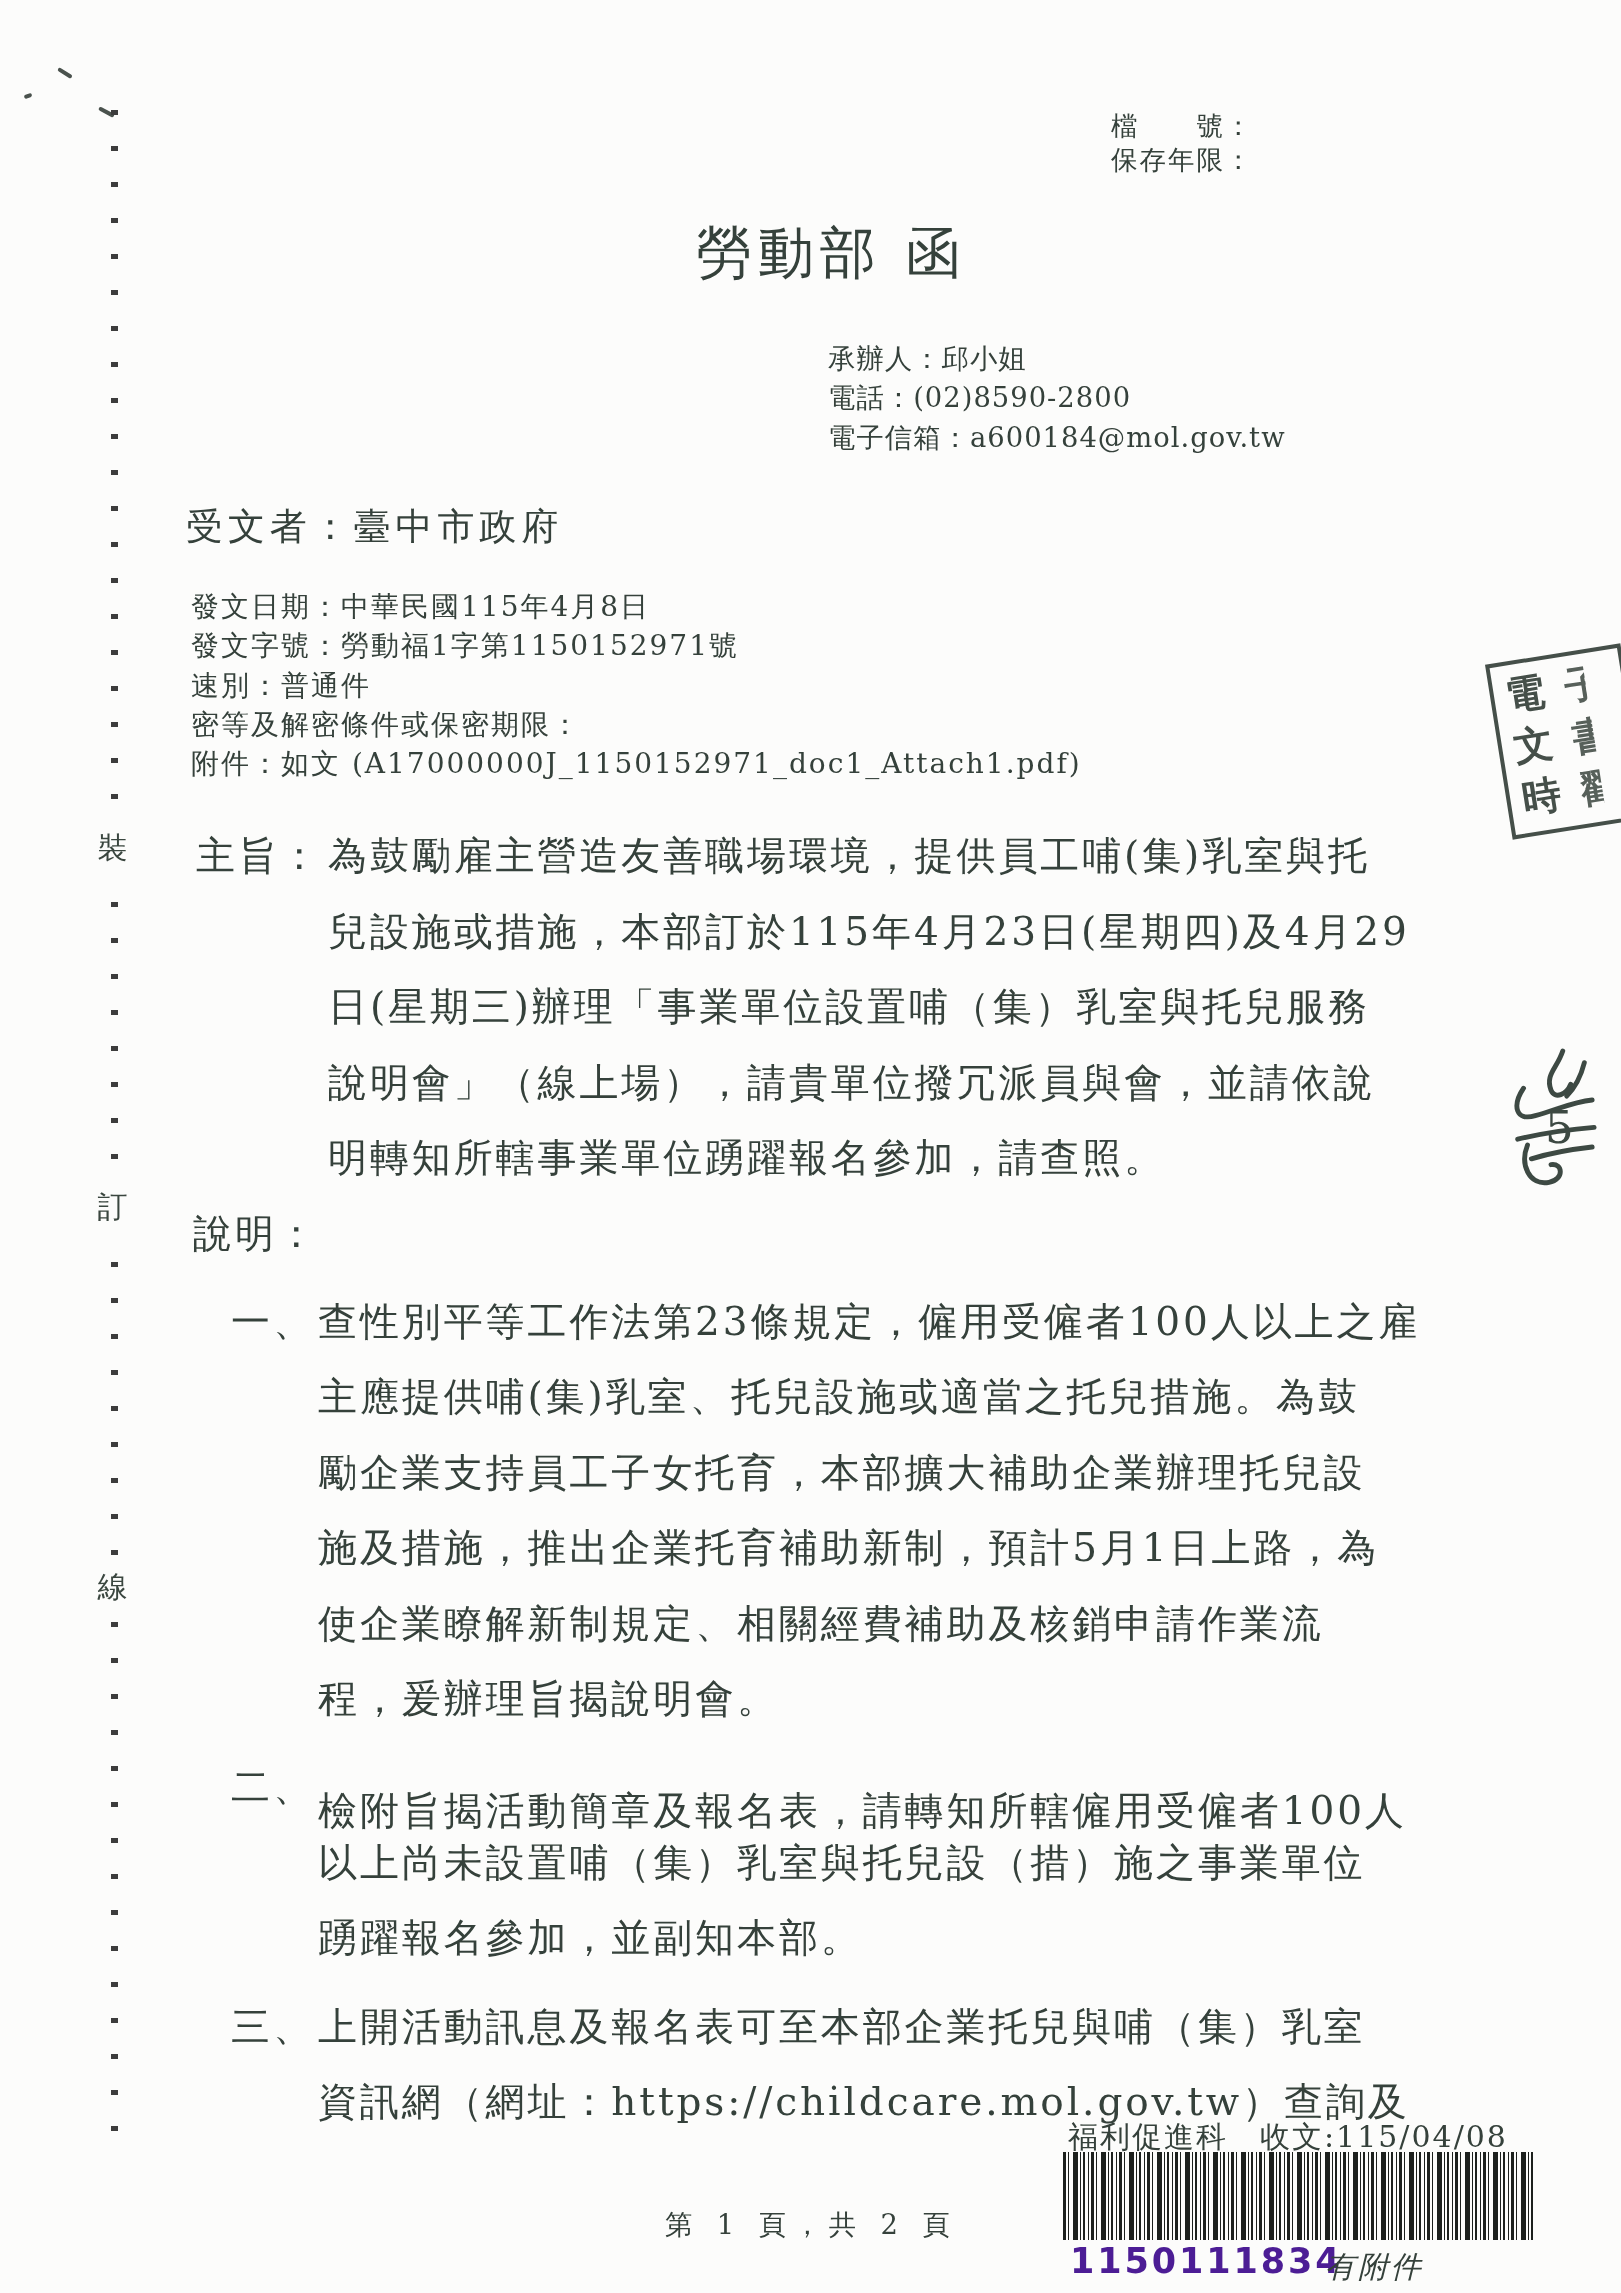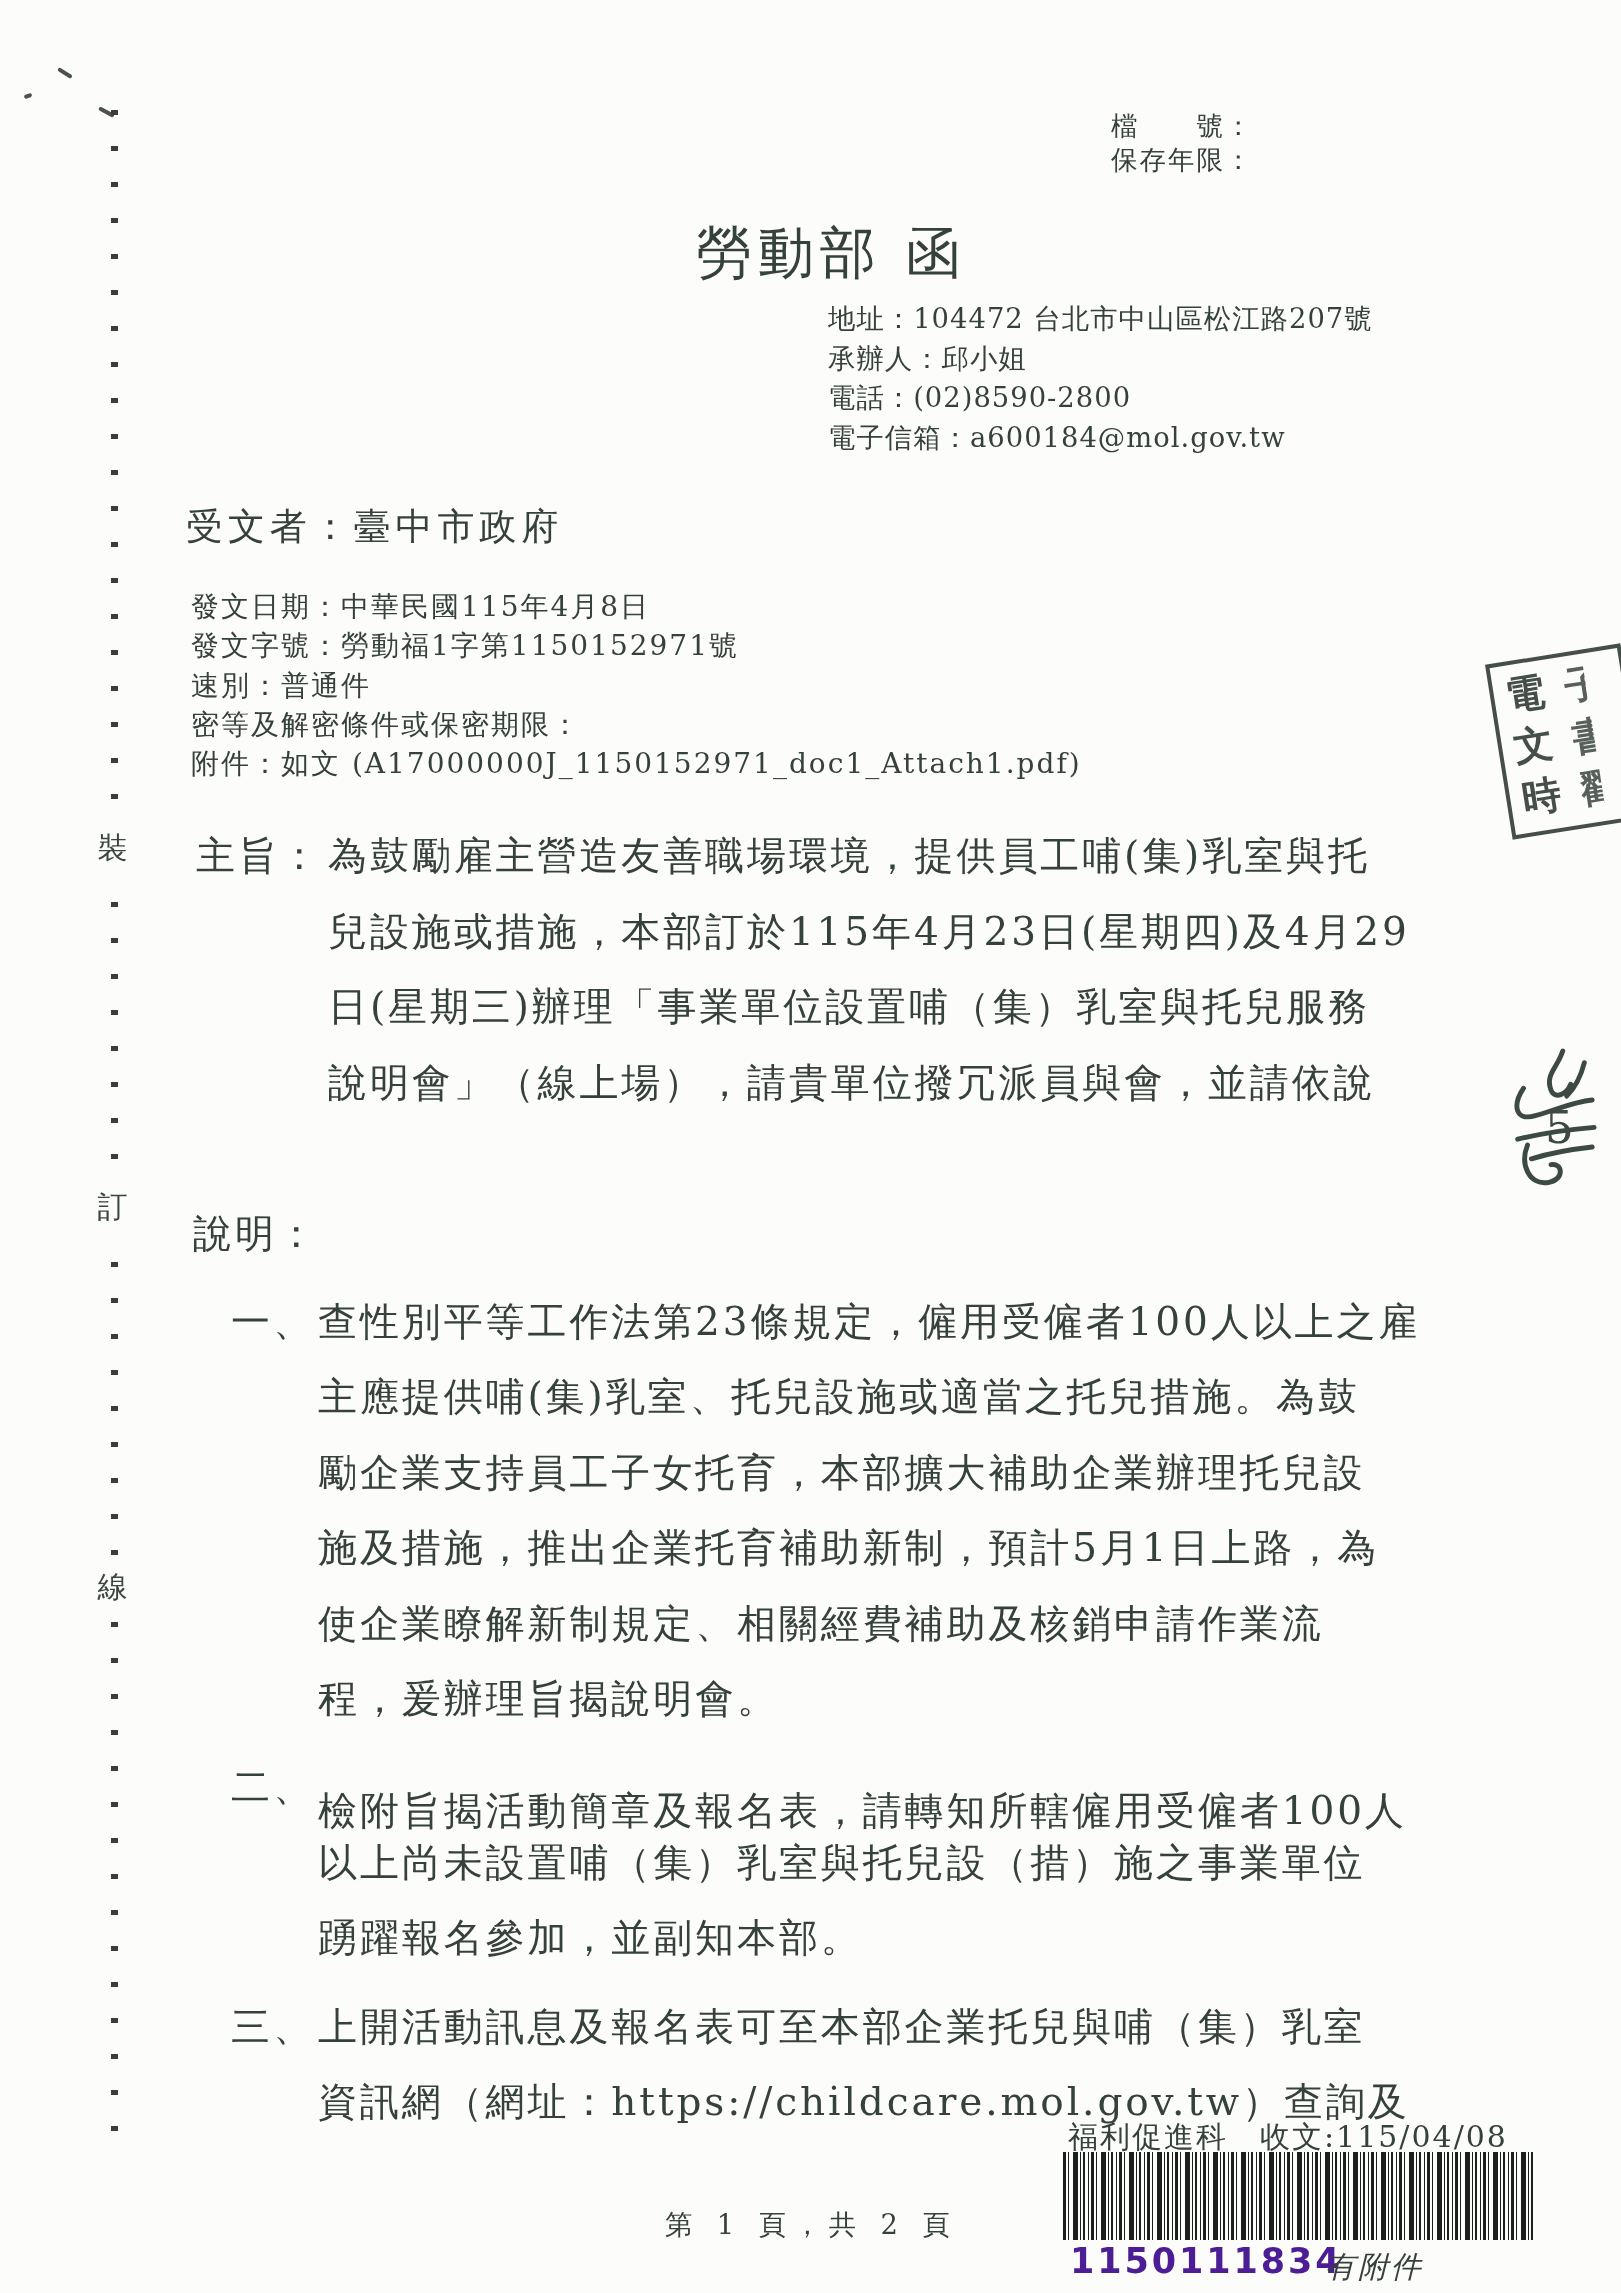--- a/index.html
+++ b/index.html
@@ -62,38 +62,38 @@
 
   <div class="speck" style="left:57px;top:71px;width:15.7px;height:3.9px;transform:rotate(32deg);"></div>
   <div class="speck" style="left:23.5px;top:94px;width:7.8px;height:3.9px;transform:rotate(-20deg);"></div>
   <div class="speck" style="left:98px;top:110px;width:16.7px;height:3.9px;transform:rotate(28deg);"></div>
 
   <div class="abs t-file" style="left:1111px;top:108px;">檔　　號：</div>
   <div class="abs t-file" style="left:1111px;top:142px;">保存年限：</div>
 
   <div class="abs t-title" style="left:696px;top:216px;">勞動部 函</div>
 
-  <div class="abs t-sender" style="left:828px;top:301px;">地址：104472 台北市中山區松江路207號</div>
   <div class="abs t-sender" style="left:828px;top:341px;">承辦人：邱小姐</div>
   <div class="abs t-sender" style="left:828px;top:380px;">電話：(02)8590-2800</div>
   <div class="abs t-sender" style="left:828px;top:420px;">電子信箱：a600184@mol.gov.tw</div>
 
   <div class="abs t-recip" style="left:186px;top:502px;">受文者：臺中市政府</div>
 
   <div class="abs t-meta" style="left:191px;top:588px;">發文日期：中華民國115年4月8日</div>
   <div class="abs t-meta" style="left:191px;top:627px;">發文字號：勞動福1字第1150152971號</div>
   <div class="abs t-meta" style="left:191px;top:667px;">速別：普通件</div>
   <div class="abs t-meta" style="left:191px;top:706px;">密等及解密條件或保密期限：</div>
   <div class="abs t-meta" style="left:191px;top:745px;">附件：如文 (A17000000J_1150152971_doc1_Attach1.pdf)</div>
 
   <div class="abs t-body" style="left:196px;top:829px;">主旨：</div>
   <div class="abs t-body" style="left:328px;top:829px;">為鼓勵雇主營造友善職場環境，提供員工哺(集)乳室與托</div>
   <div class="abs t-body" style="left:328px;top:905px;">兒設施或措施，本部訂於115年4月23日(星期四)及4月29</div>
   <div class="abs t-body" style="left:328px;top:980px;">日(星期三)辦理「事業單位設置哺（集）乳室與托兒服務</div>
   <div class="abs t-body" style="left:328px;top:1056px;">說明會」（線上場），請貴單位撥冗派員與會，並請依說</div>
+  <div class="abs t-body" style="left:328px;top:1131px;">明轉知所轄事業單位踴躍報名參加，請查照。</div>
 
   <div class="abs t-body" style="left:193px;top:1207px;">說明：</div>
 
   <div class="abs t-body" style="left:231px;top:1295px;">一、</div>
   <div class="abs t-body" style="left:318px;top:1295px;">查性別平等工作法第23條規定，僱用受僱者100人以上之雇</div>
   <div class="abs t-body" style="left:318px;top:1370px;">主應提供哺(集)乳室、托兒設施或適當之托兒措施。為鼓</div>
   <div class="abs t-body" style="left:318px;top:1446px;">勵企業支持員工子女托育，本部擴大補助企業辦理托兒設</div>
   <div class="abs t-body" style="left:318px;top:1521px;">施及措施，推出企業托育補助新制，預計5月1日上路，為</div>
   <div class="abs t-body" style="left:318px;top:1597px;">使企業瞭解新制規定、相關經費補助及核銷申請作業流</div>
   <div class="abs t-body" style="left:318px;top:1672px;">程，爰辦理旨揭說明會。</div>

